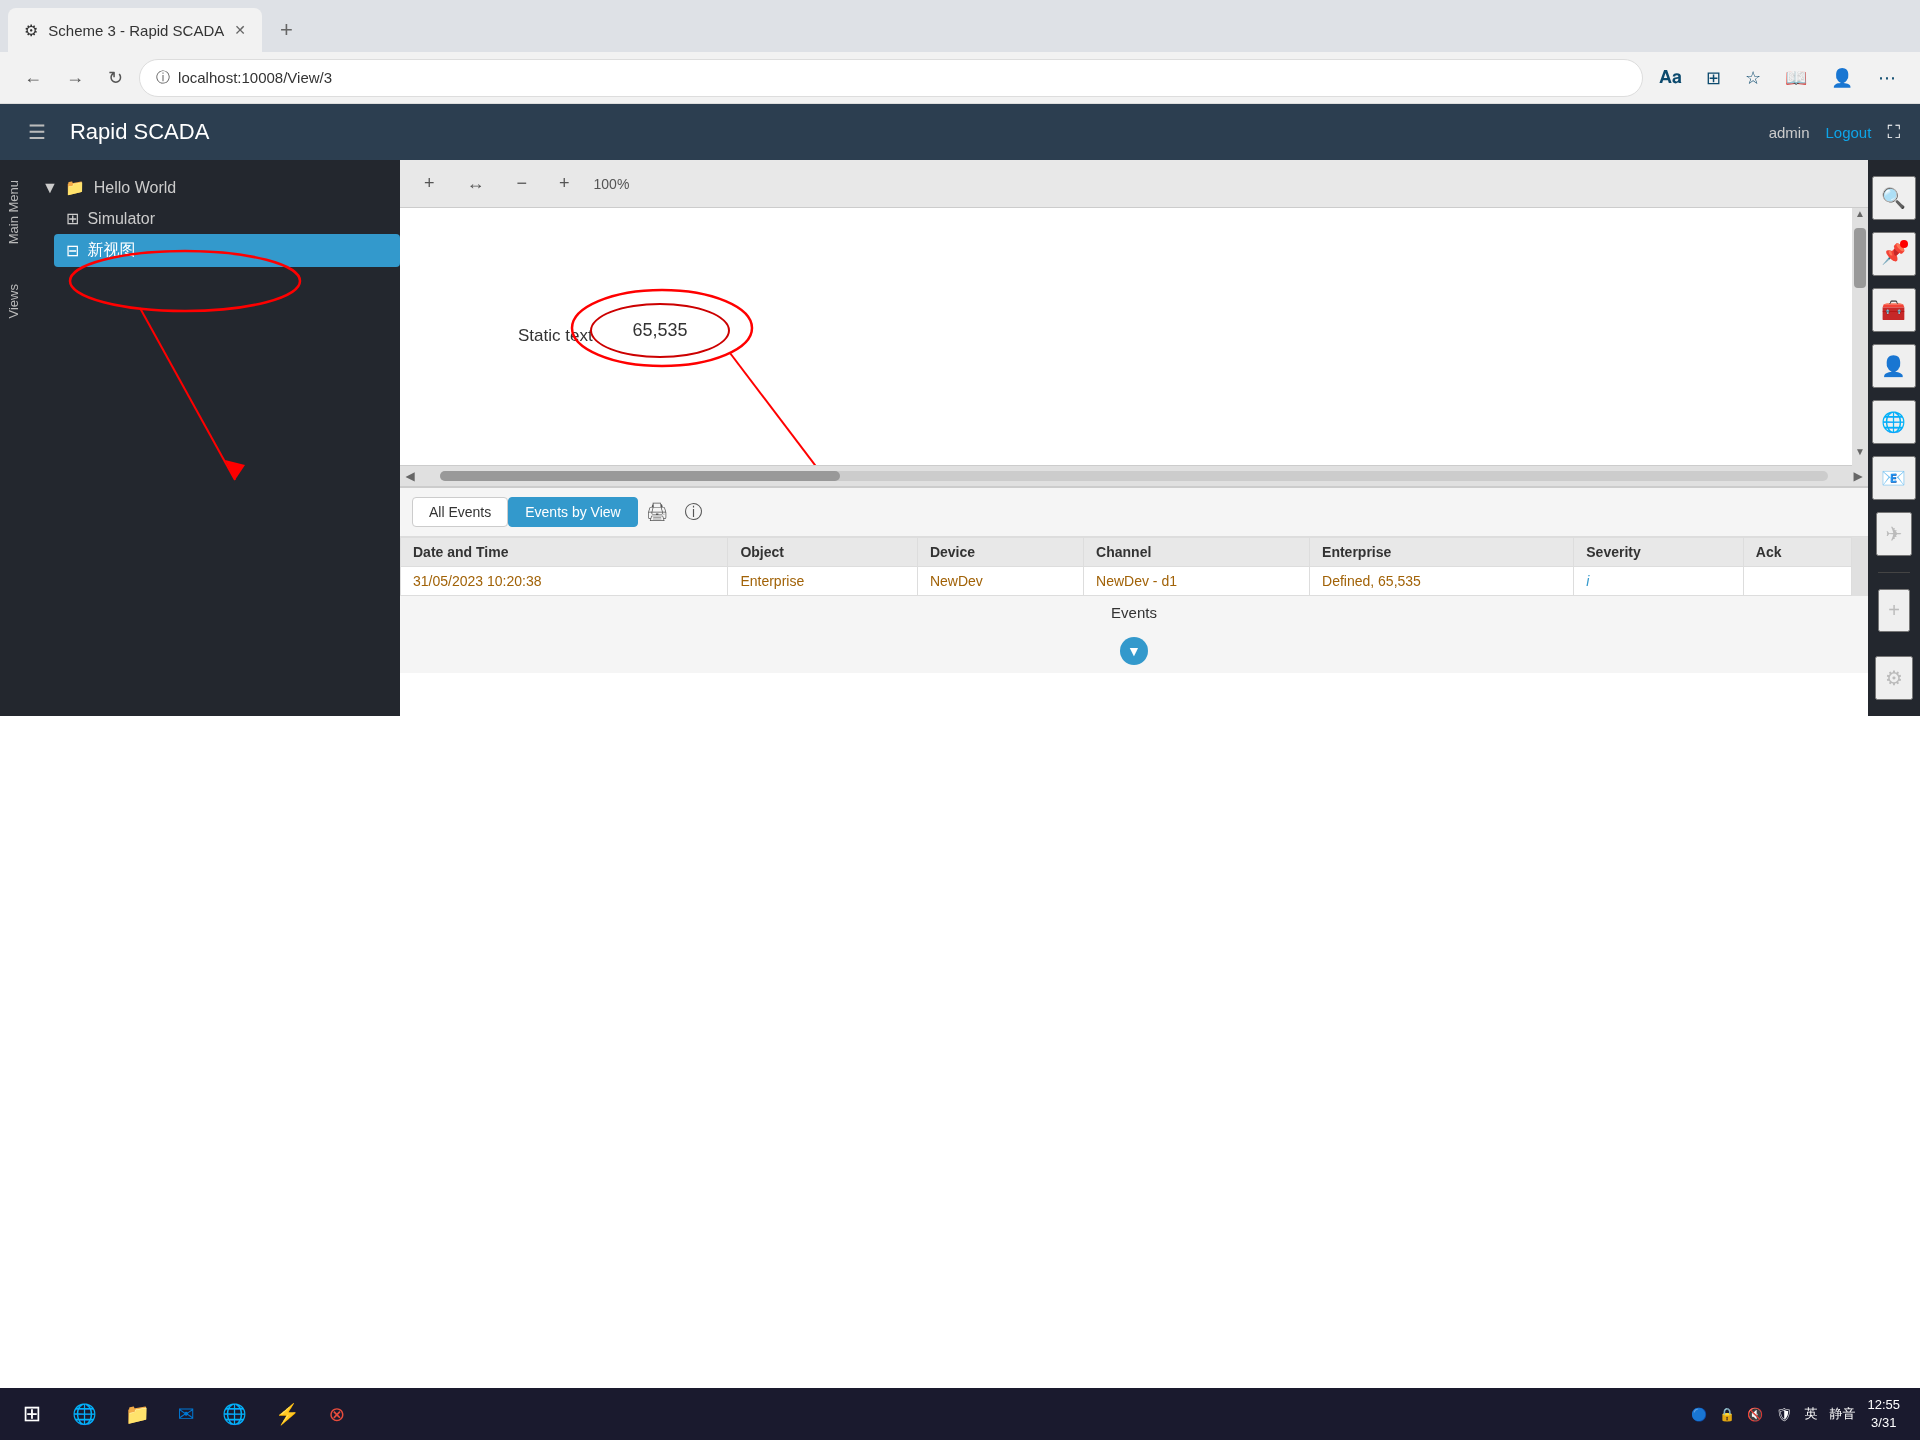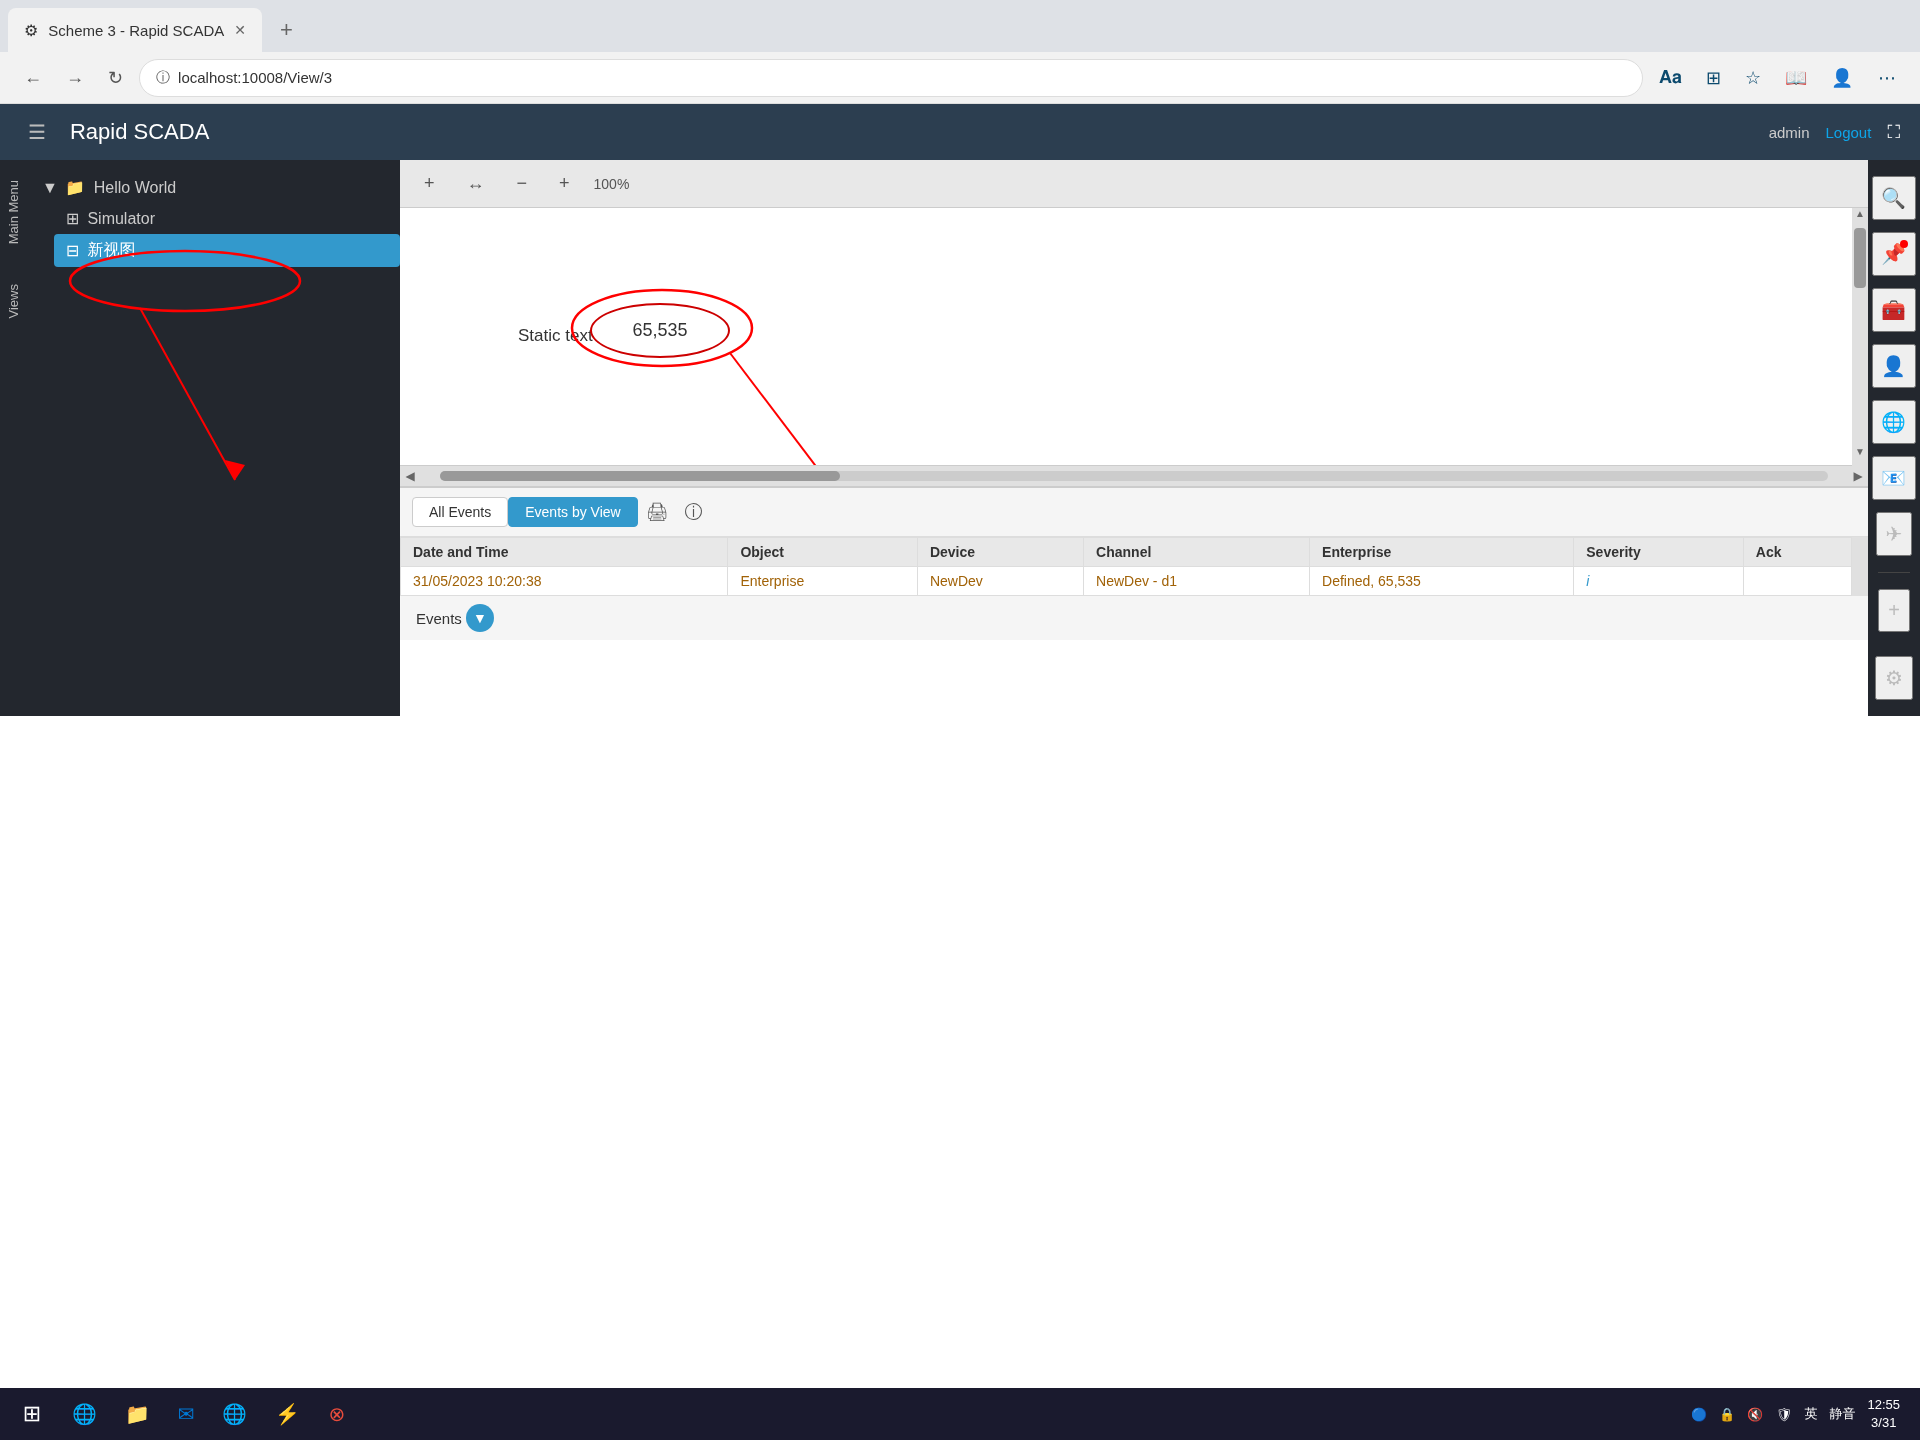--- a/index.html
+++ b/index.html
@@ -66,21 +66,21 @@
     .events-panel { background: #fff; flex-shrink: 0; height: 230px; border-top: 2px solid #ccc; }
     .events-tabs { display: flex; align-items: center; padding: 8px 12px; border-bottom: 1px solid #ddd; background: #f5f5f5; }
     .events-tab { padding: 6px 16px; border: 1px solid #ccc; border-radius: 4px; font-size: 14px; cursor: pointer; background: #fff; color: #333; }
     .events-tab.active { background: #3399cc; color: #fff; border-color: #3399cc; }
     .events-icon-btn { background: none; border: none; cursor: pointer; font-size: 18px; color: #555; padding: 4px 8px; }
     .events-table { width: 100%; border-collapse: collapse; font-size: 14px; }
     .events-table th { padding: 6px 12px; text-align: left; border: 1px solid #ddd; background: #e8e8e8; font-weight: 600; color: #333; }
     .events-table td { padding: 6px 12px; border: 1px solid #ddd; color: #555; }
     .events-table tr.highlight td { background: #fff; color: #a16207; }
     .events-table tr.dimmed td { background: #fafafa; color: #888; }
-    .events-footer { display: flex; align-items: center; padding: 8px 16px; background: #f5f5f5; gap: 4px; }
+    .events-footer { display: flex; align-items: center; padding: 8px 16px; background: #f5f5f5; gap: 16px; flex-direction: column; }
     .events-footer-label { font-size: 15px; color: #333; }
     .chevron-down { background: #3399cc; color: #fff; border: none; border-radius: 50%; width: 28px; height: 28px; cursor: pointer; font-size: 14px; display: flex; align-items: center; justify-content: center; }
 
     
     .events-with-scroll { display: flex; }
     .events-scroll { width: 16px; background: #e0e0e0; }
 
     
     .right-icons-panel { width: 52px; background: #23272e; display: flex; flex-direction: column; align-items: center; padding: 16px 0; gap: 12px; flex-shrink: 0; }
     .right-icon { color: #bbb; font-size: 20px; cursor: pointer; padding: 8px; position: relative; }

